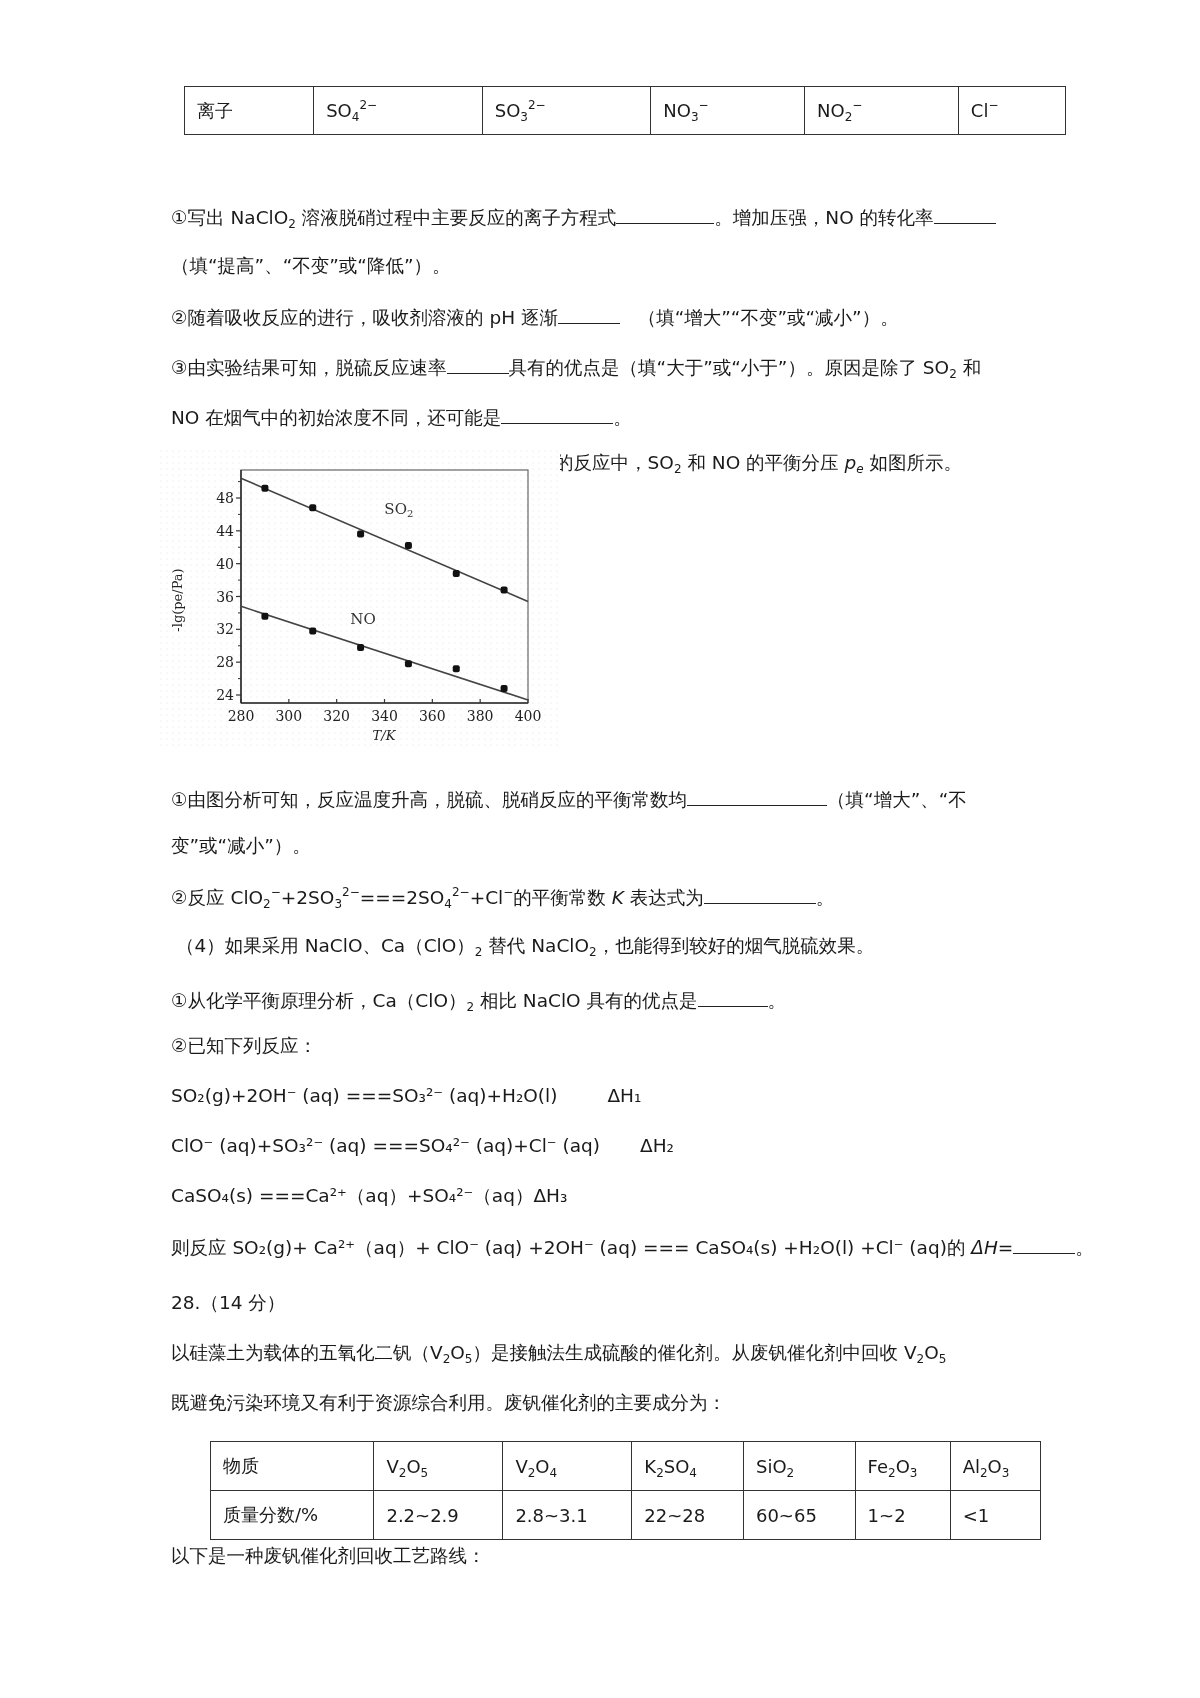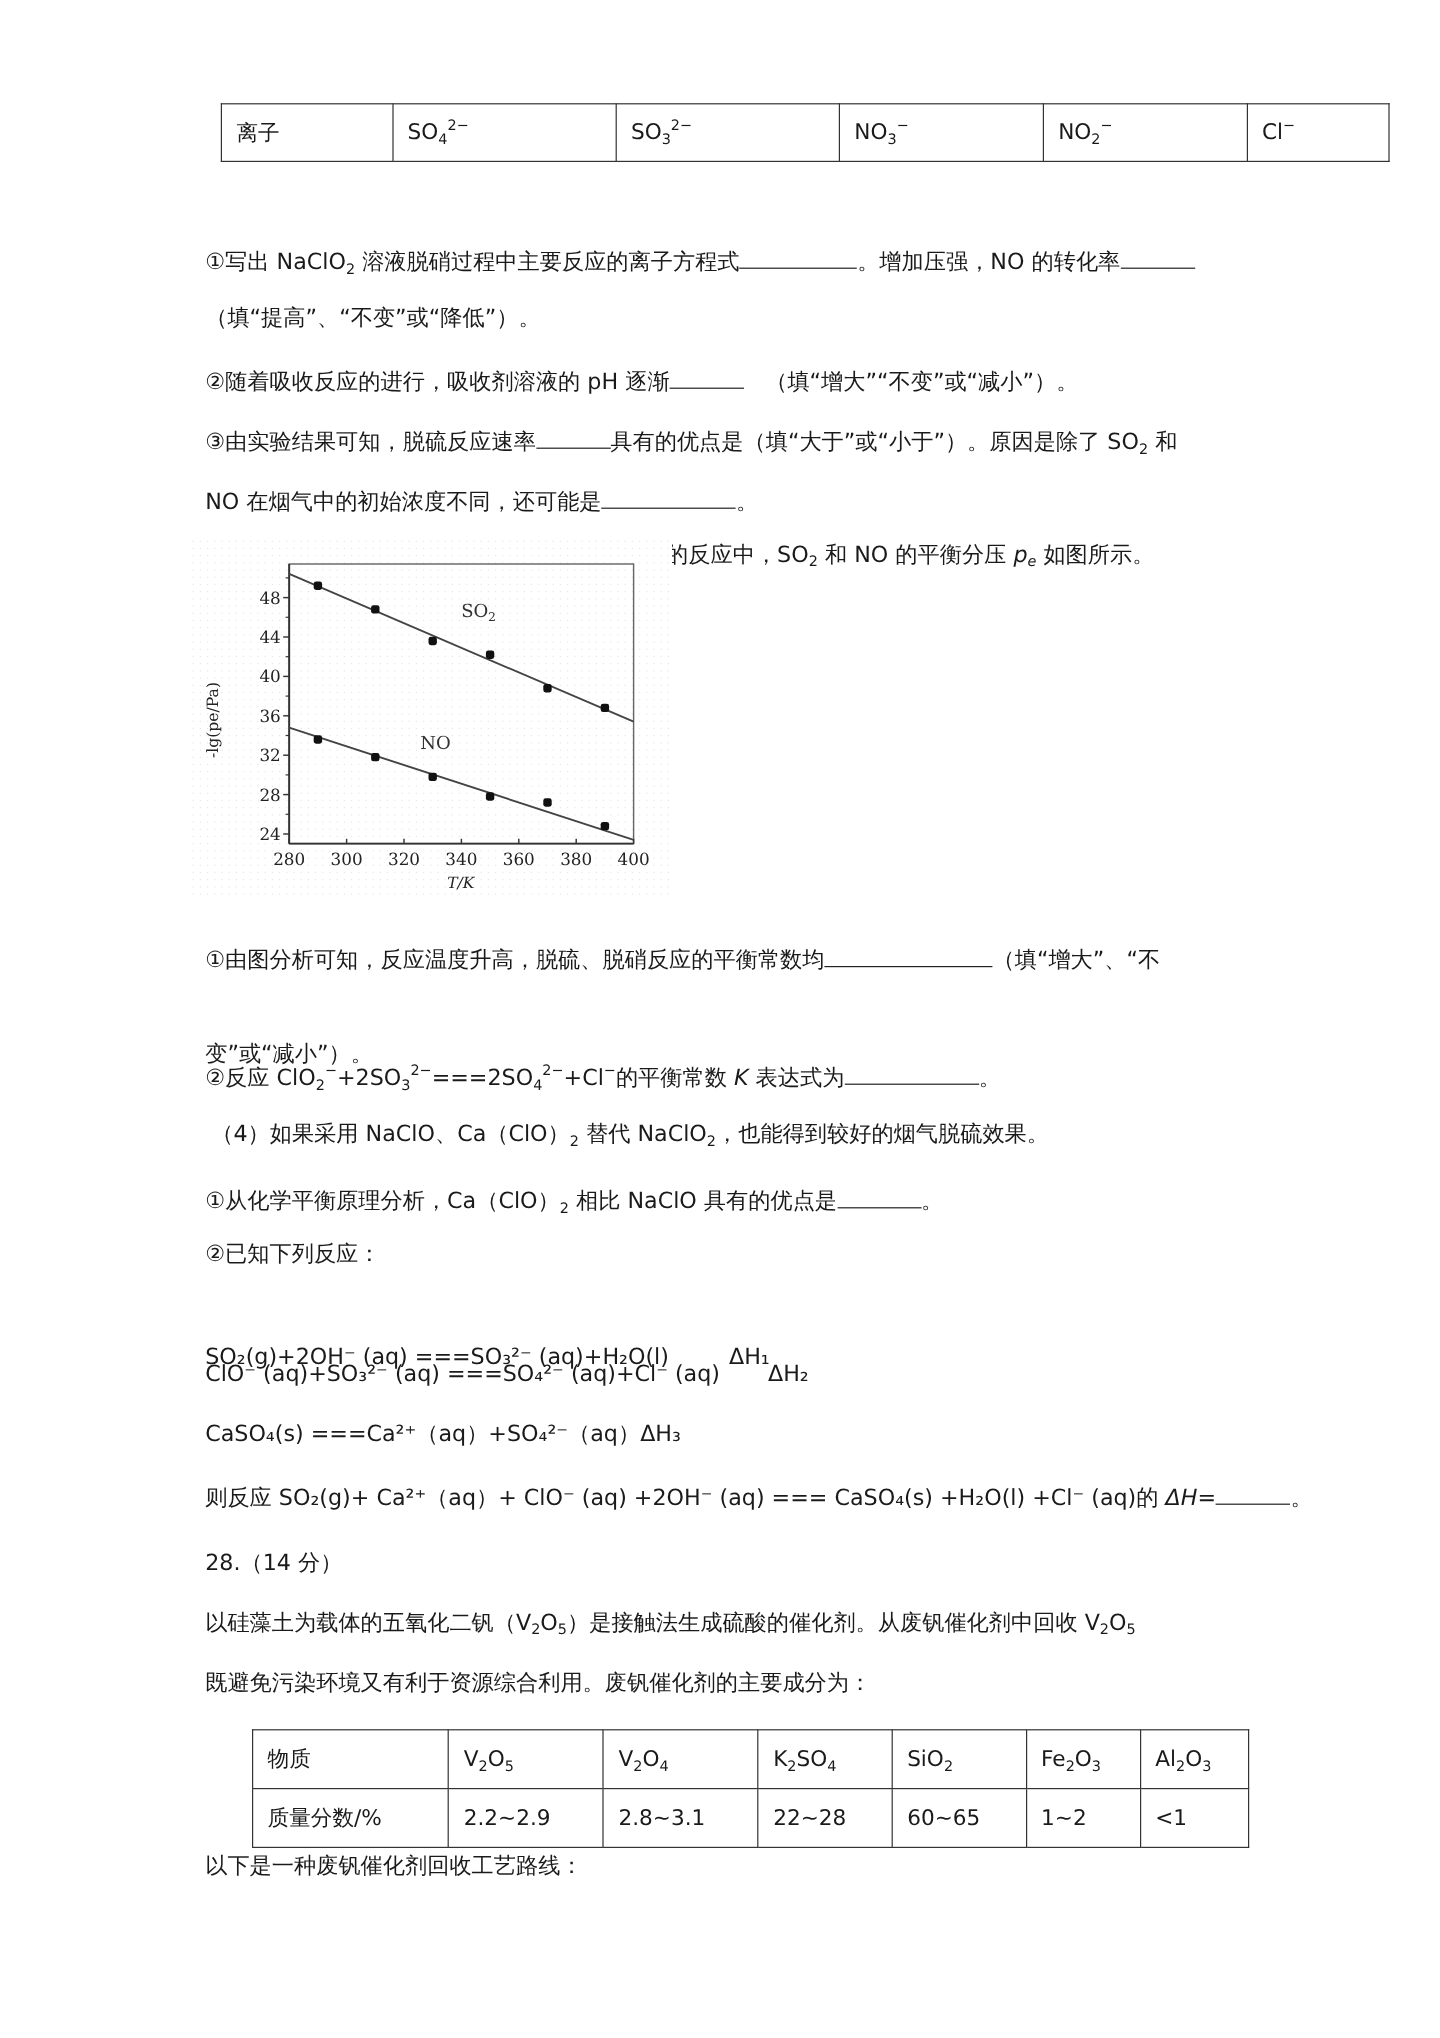--- a/index.html
+++ b/index.html
@@ -5,21 +5,21 @@
   html, body { margin: 0; padding: 0; background: #ffffff; }
   body { width: 1200px; height: 1698px; position: relative; overflow: hidden;
          font-family: "DejaVu Sans", "Liberation Sans", sans-serif; color: #1a1a1a; }
   .line { position: absolute; left: 171px; font-size: 18.5px; line-height: 26px; white-space: nowrap; }
   sub { font-size: 12px; vertical-align: -4px; line-height: 0; }
   sup { font-size: 12px; vertical-align: 8px; line-height: 0; }
   .blank { display: inline-block; border-bottom: 1.4px solid #222; height: 20px; vertical-align: baseline; }
   .it { font-style: italic; }
   table.grid { position: absolute; border-collapse: collapse; font-size: 18px; }
   table.grid td { border: 1.3px solid #333; padding: 0 0 0 12px; text-align: left; vertical-align: middle; }
-  #ion-table { left: 184px; top: 86px; width: 974px; }
+  #ion-table { left: 184px; top: 86px; width: 882px; }
   #ion-table td { height: 47px; }
   #mat-table { left: 210px; top: 1414px; width: 831px; }
   #mat-table td { height: 48px; }
   #chart { position: absolute; left: 160px; top: 450px; width: 400px; height: 300px; }
 </style>
 </head>
 <body>
 
 <table id="ion-table" class="grid">
   <tbody>
@@ -120,37 +120,37 @@
       <text x="238.85" y="64.41666666666667" text-anchor="middle" font-size="15" font-family="DejaVu Serif, serif" fill="#333">SO<tspan font-size="10" dy="3">2</tspan></text>
       <text x="202.975" y="174.40833333333333" text-anchor="middle" font-size="15" font-family="DejaVu Serif, serif" fill="#333">NO</text>
     </g>
   <text id="ylab" x="0" y="0" font-family="DejaVu Serif, serif" font-size="13" fill="#222" transform="translate(22,150) rotate(-90)" text-anchor="middle">-lg(pe/Pa)</text>
   <text id="xlab" x="224" y="290" font-family="DejaVu Serif, serif" font-size="13" font-style="italic" fill="#222" text-anchor="middle">T/K</text>
 </svg>
 
 <div class="line" style="top:785px">
   <span>①由图分析可知，反应温度升高，脱硫、脱硝反应的平衡常数均</span><span class="blank" style="width:140px"></span><span>（填“增大”、“不</span>
 </div>
-<div class="line" style="top:866px">
+<div class="line" style="top:833px">
   <span>变”或“减小”）。</span>
 </div>
 <div class="line" style="top:883px">
   <span>②反应 ClO</span><sub>2</sub><sup>−</sup><span>+2SO</span><sub>3</sub><sup>2−</sup><span>===2SO</span><sub>4</sub><sup>2−</sup><span>+Cl</span><sup>−</sup><span>的平衡常数 </span><span class="it">K</span><span> 表达式为</span><span class="blank" style="width:112px"></span><span>。</span>
 </div>
 
 <div class="line" style="top:933px; left:176px">
   <span>（4）如果采用 NaClO、Ca（ClO）</span><sub>2</sub><span> 替代 NaClO</span><sub>2</sub><span>，也能得到较好的烟气脱硫效果。</span>
 </div>
 <div class="line" style="top:986px">
   <span>①从化学平衡原理分析，Ca（ClO）</span><sub>2</sub><span> 相比 NaClO 具有的优点是</span><span class="blank" style="width:70px"></span><span>。</span>
 </div>
 <div class="line" style="top:1033px">
   <span>②已知下列反应：</span>
 </div>
-<div class="line" style="top:1119px">
+<div class="line" style="top:1083px">
   <span>SO₂(g)+2OH⁻ (aq) ===SO₃²⁻ (aq)+H₂O(l)</span><span style="display:inline-block;width:50px"></span><span>ΔH₁</span>
 </div>
 <div class="line" style="top:1133px">
   <span>ClO⁻ (aq)+SO₃²⁻ (aq) ===SO₄²⁻ (aq)+Cl⁻ (aq)</span><span style="display:inline-block;width:40px"></span><span>ΔH₂</span>
 </div>
 <div class="line" style="top:1183px">
   <span>CaSO₄(s) ===Ca²⁺（aq）+SO₄²⁻（aq）</span><span>ΔH₃</span>
 </div>
 <div class="line" style="top:1233px">
   <span>则反应 SO₂(g)+ Ca²⁺（aq）+ ClO⁻ (aq) +2OH⁻ (aq) === CaSO₄(s) +H₂O(l) +Cl⁻ (aq)的 </span><span class="it">ΔH</span><span>=</span><span class="blank" style="width:62px"></span><span>。</span>

